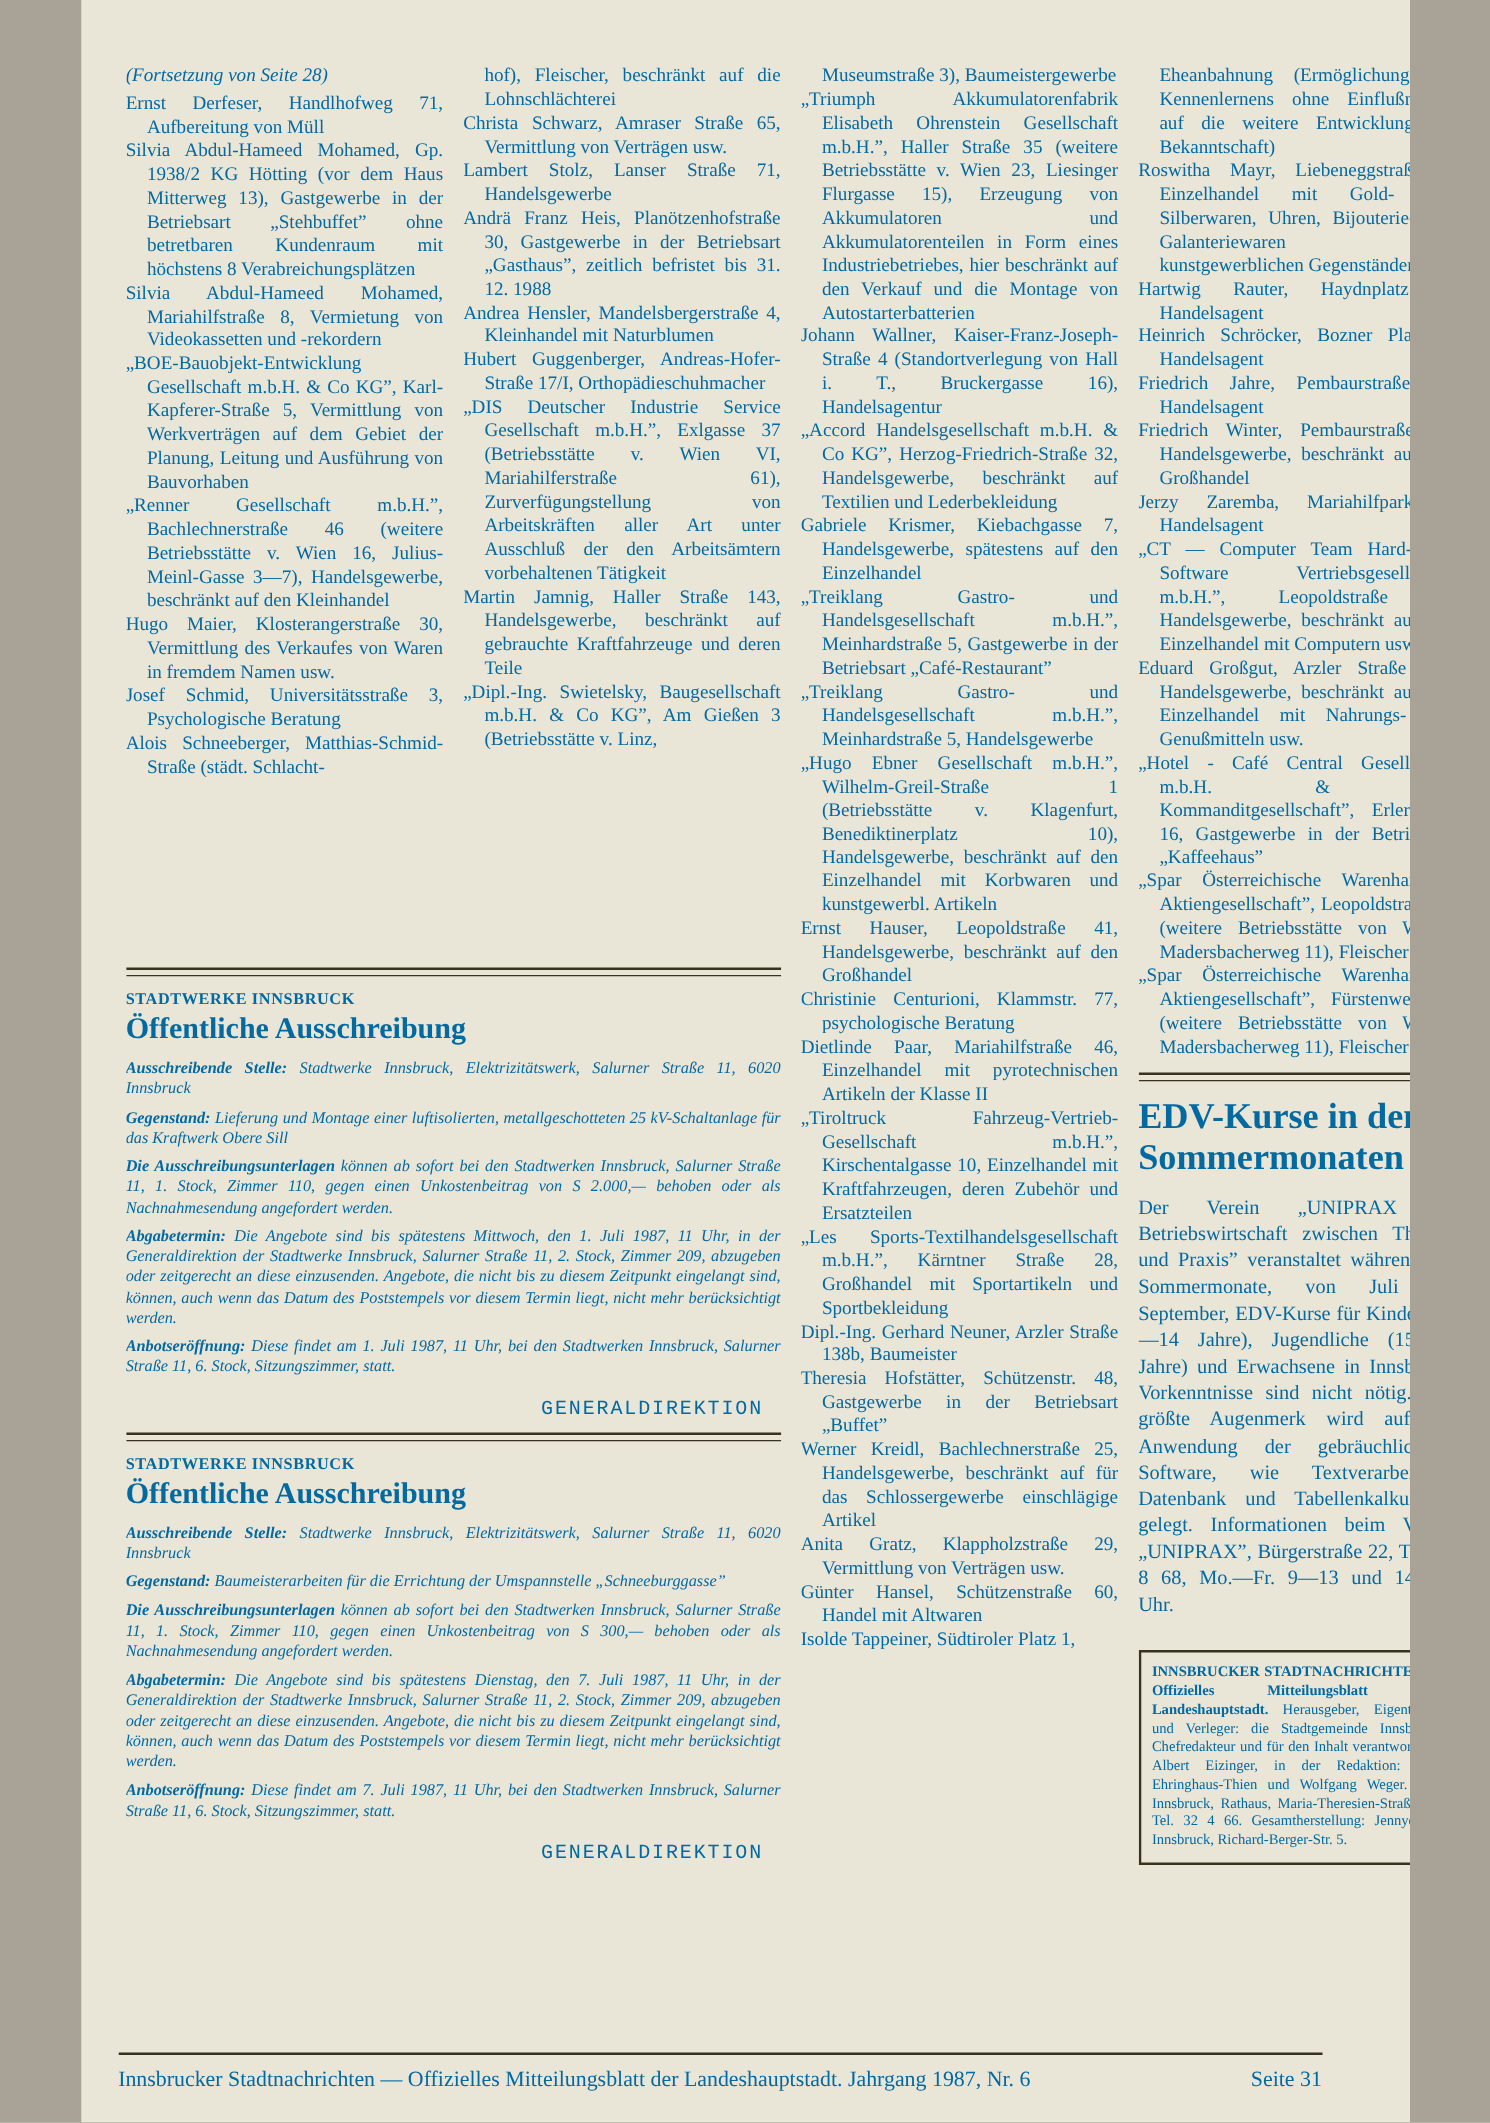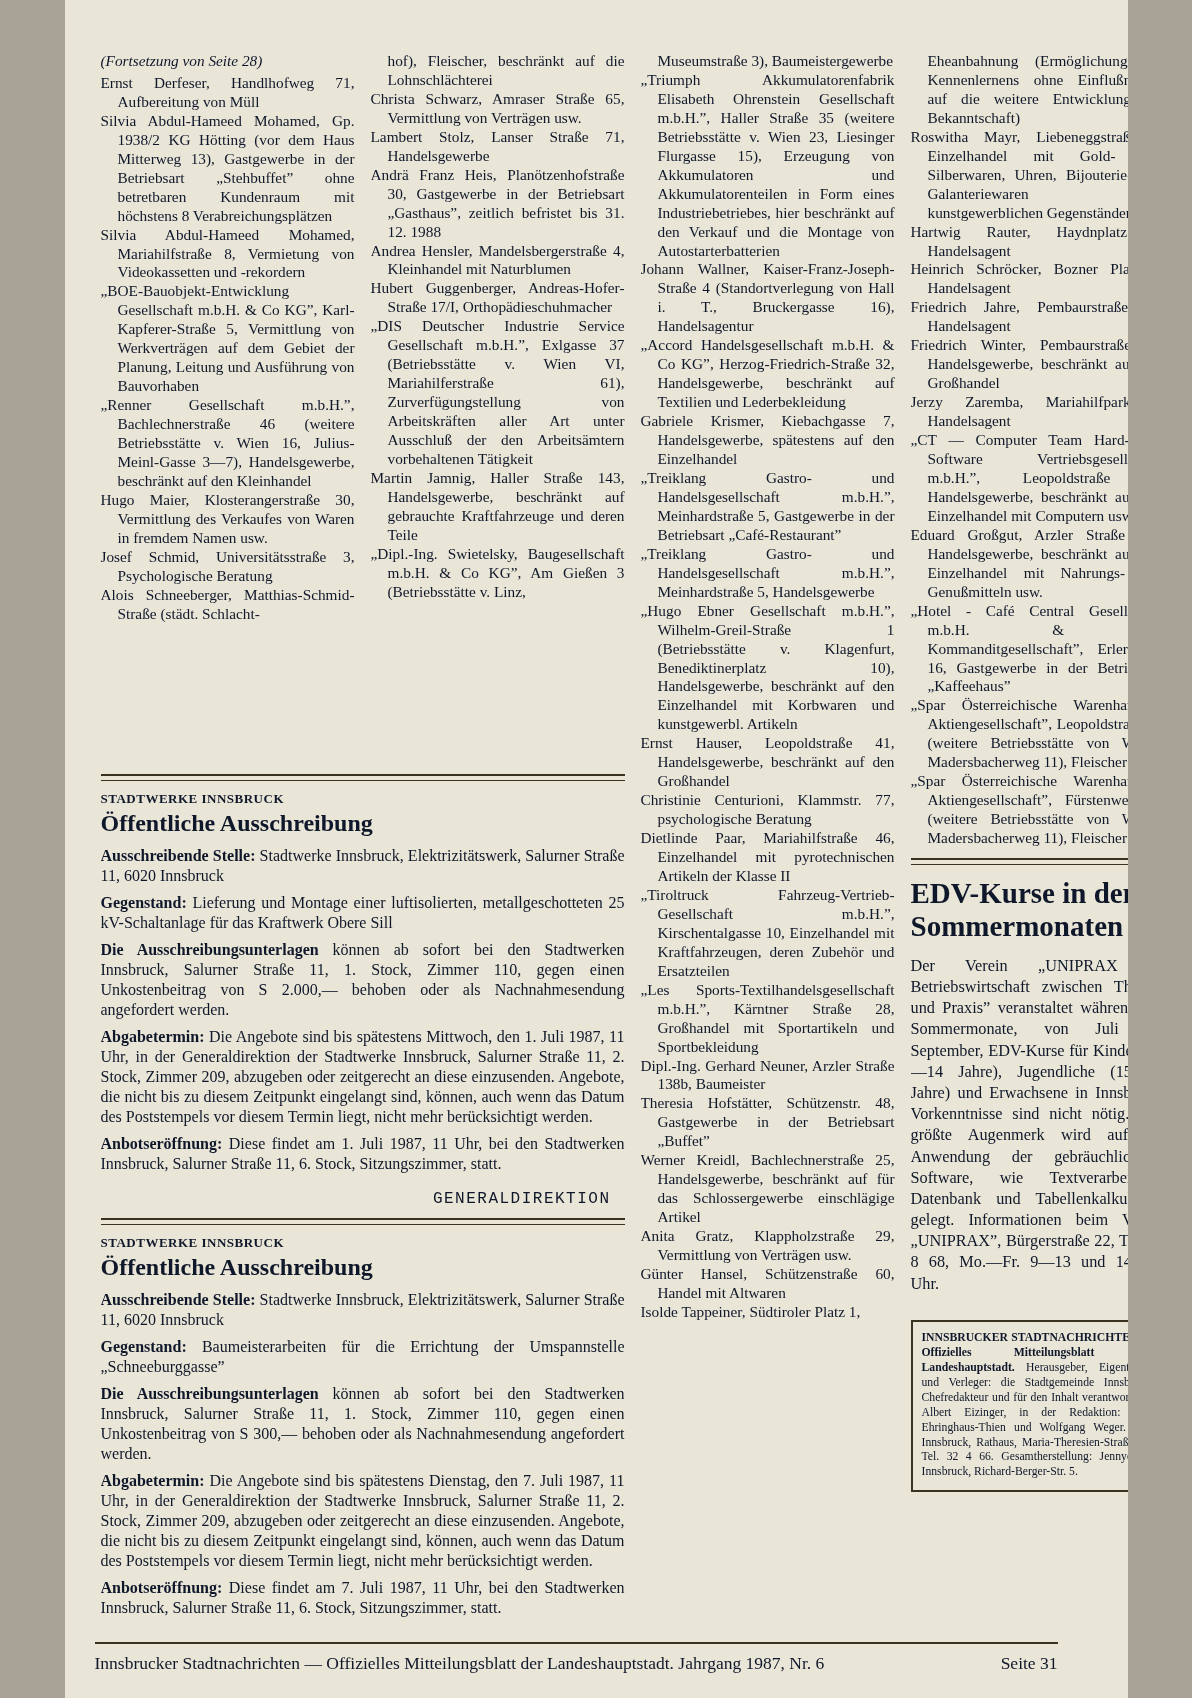--- a/index.html
+++ b/index.html
@@ -1,21 +1,21 @@
 <!DOCTYPE html>
 <html><head>
 <meta charset="utf-8">
 <style>
   html,body { margin:0; padding:0; background:#a8a396; }
   .sheet {
     position:relative;
     width:1063px; height:1698px;
     margin:0 auto;
     background:#e9e5d7;
-    color:#0f172a;
+    color:#0369a1;
     font-family:"Liberation Serif","DejaVu Serif",serif;
     overflow:hidden;
     box-sizing:border-box;
     padding:52px 0 16px 36px;
   }
   .columns { display:flex; gap:16px; width:1064px; height:1566px; }
   .colA { width:524px; flex:0 0 524px; overflow:hidden; }
   .two { display:flex; gap:16px; height:712px; overflow:hidden; }
   .subcol { width:254px; flex:0 0 254px; overflow:hidden; }
   .col { width:254px; flex:0 0 254px; overflow:hidden; }
@@ -25,21 +25,21 @@
     font-size:15.3px; line-height:1.24; margin:0;
     text-align:justify;
     padding-left:17px; text-indent:-17px;
   }
   .entry.cont { text-indent:0; }
 
   .rule2 { height:4px; border-top:2px solid #38321f; border-bottom:1px solid #38321f; margin:10px 0 10px; }
 
   .tender-eyebrow { font-weight:bold; font-size:13px; letter-spacing:.5px; margin:8px 0 3px; }
   .tender-title  { font-weight:bold; font-size:24px; margin:0 0 9px; }
-  .tpara { font-size:16px; line-height:1.25; text-align:justify; margin:0 0 7px; }
+  .tpara { font-size:13px; line-height:1.25; text-align:justify; margin:0 0 7px;font-style:italic; }
   .tpara strong { font-weight:bold; }
   .signoff { text-align:right; font-size:16px; letter-spacing:1.5px; margin:16px 14px 4px 0;font-family:Liberation Mono, monospace; }
 
   .article-title { font-weight:bold; font-size:29px; line-height:1.12; margin:12px 0 13px; }
   .article-body  { font-size:16.3px; line-height:1.3; text-align:justify; margin:0; }
 
   .imprint {
     border:2px solid #38321f;
     margin-top:26px;
     padding:9px 9px 10px;

